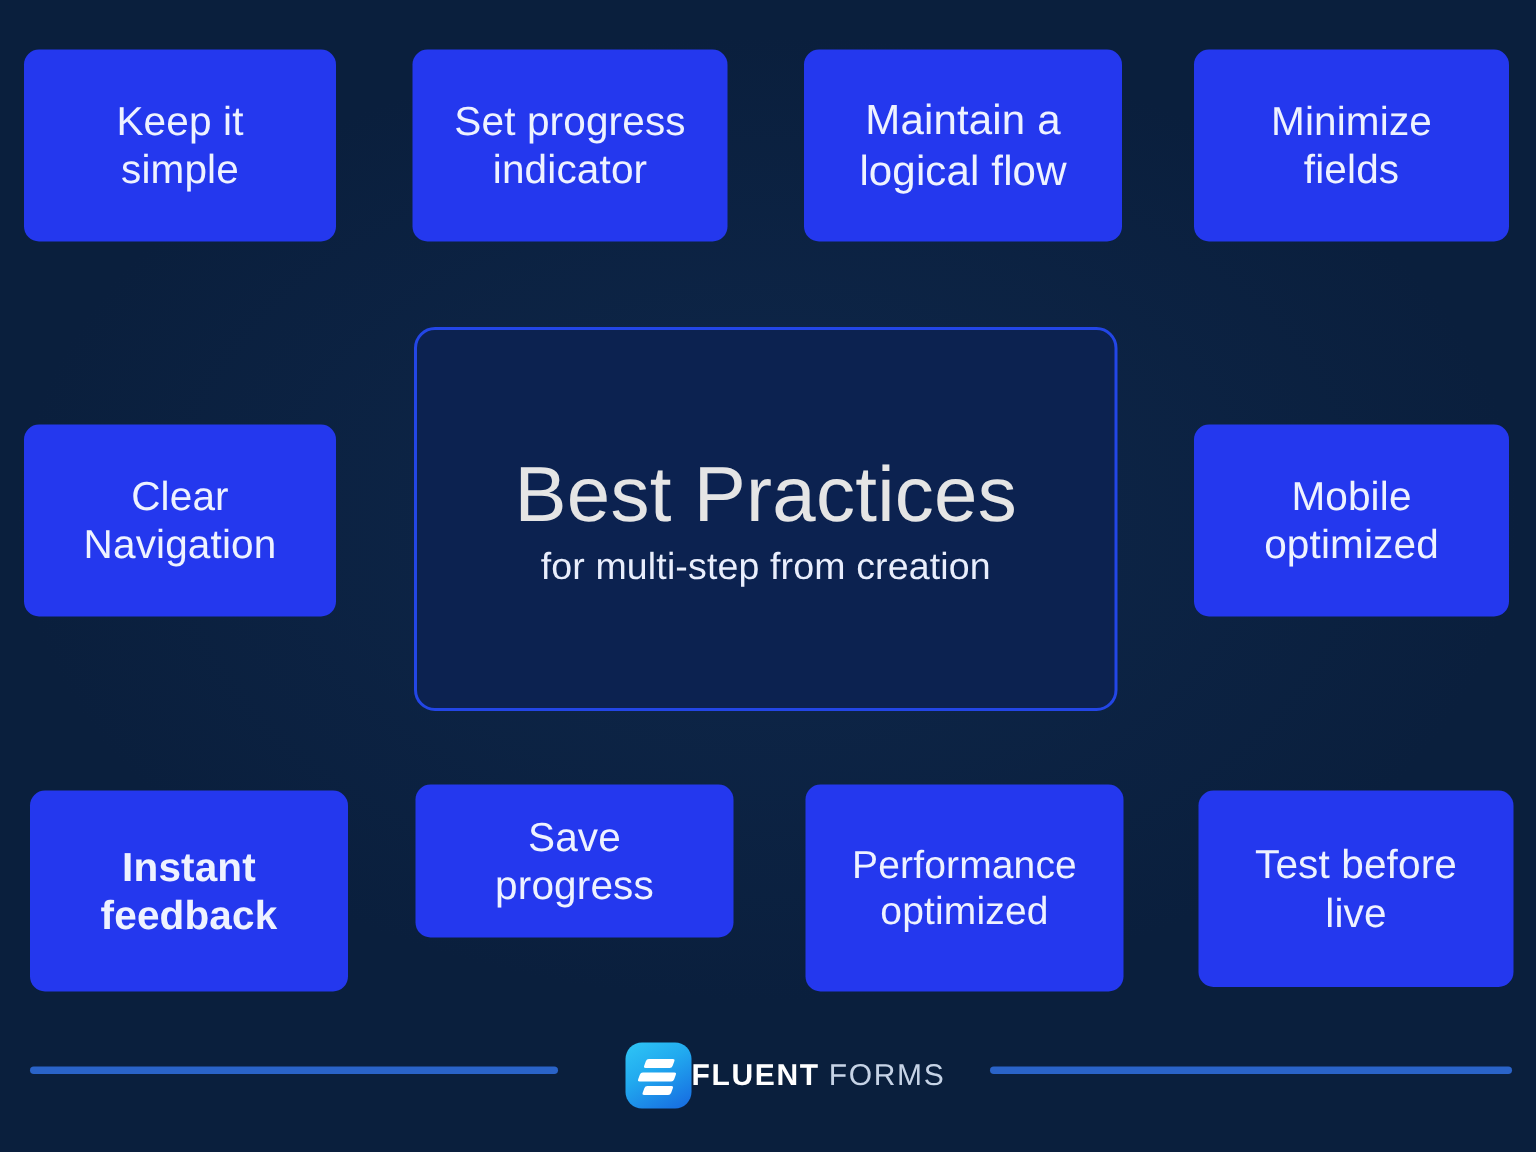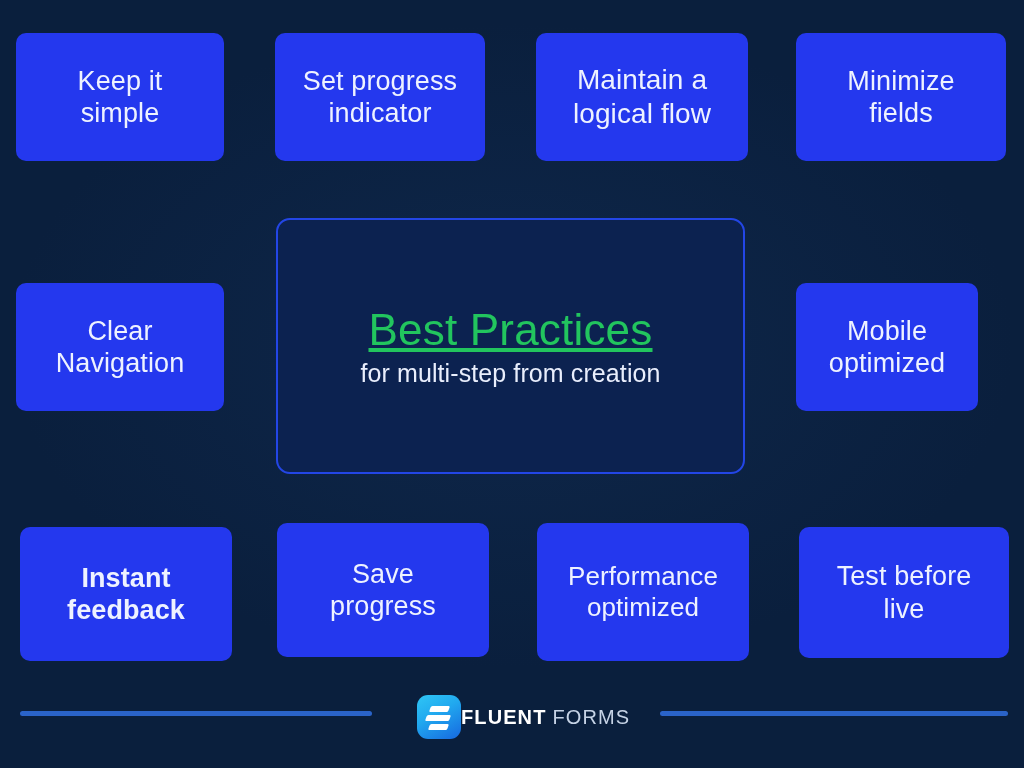--- a/index.html
+++ b/index.html
@@ -53,49 +53,48 @@
   
   .row-top { top: 33px; height: 128px; }
   .c1 { left: 16px;  width: 208px; font-size: 27px; }
   .c2 { left: 275px; width: 210px; font-size: 27px; }
   .c3 { left: 536px; width: 212px; font-size: 28px; }
   .c4 { left: 796px; width: 210px; font-size: 27px; }
 
   
   .row-mid { top: 283px; height: 128px; align-items: center; }
   .c5 { left: 16px;  width: 208px; font-size: 27px; }
-  .c6 { left: 796px; width: 182px; font-size: 27px; }
+  .c6 { left: 796px; width: 210px; font-size: 27px; }
   .c7  { left: 20px;  width: 212px; font-size: 27px; top: 527px; height: 134px; font-weight: bold; }
-  .c8  { left: 277px; width: 212px; font-size: 27px; top: 523px; height: 134px; }
+  .c8  { left: 277px; width: 212px; font-size: 27px; top: 523px; height: 102px; }
   .c9  { left: 537px; width: 212px; font-size: 26px; top: 523px; height: 138px; }
   .c10 { left: 799px; width: 210px; font-size: 27px; top: 527px; height: 131px; }
 
   
   .center-card {
     position: absolute;
     left: 276px;
     top: 218px;
     width: 469px;
     height: 256px;
     border: 2px solid #2346e6;
     border-radius: 14px;
     background: #0c2250;
     display: flex;
     flex-direction: column;
     align-items: center;
     justify-content: center;
     text-align: center;
   }
   .center-title {
-    font-size: 44px;
-    color: #22c55e;
+    font-size: 52px;
+    color: #e5e5e5;
     font-weight: 400;
     letter-spacing: 0.2px;
     margin-bottom: 4px;
-    text-decoration: underline;
   }
   .center-sub {
     font-size: 25px;
     color: #e9eefc;
     font-weight: 400;
     letter-spacing: 0.1px;
   }
 
   
   .footer {

